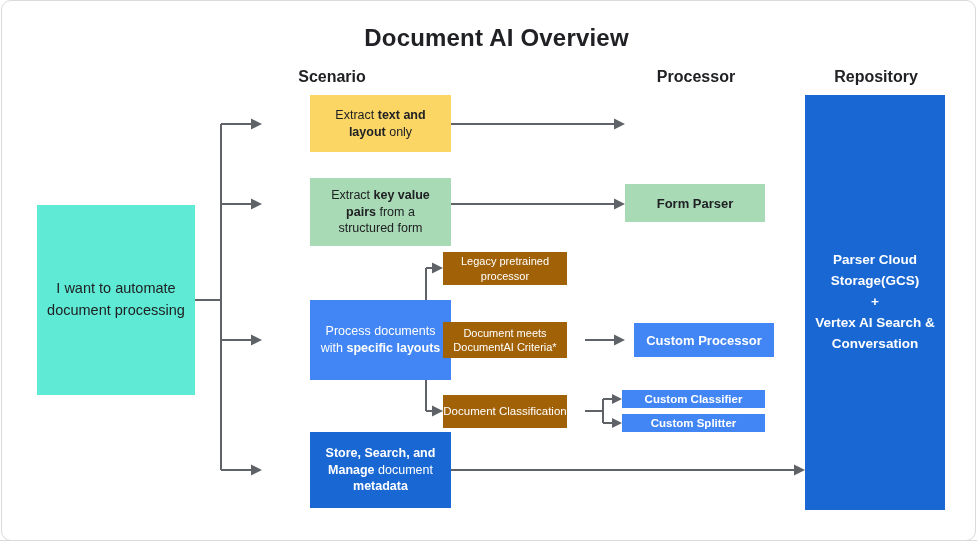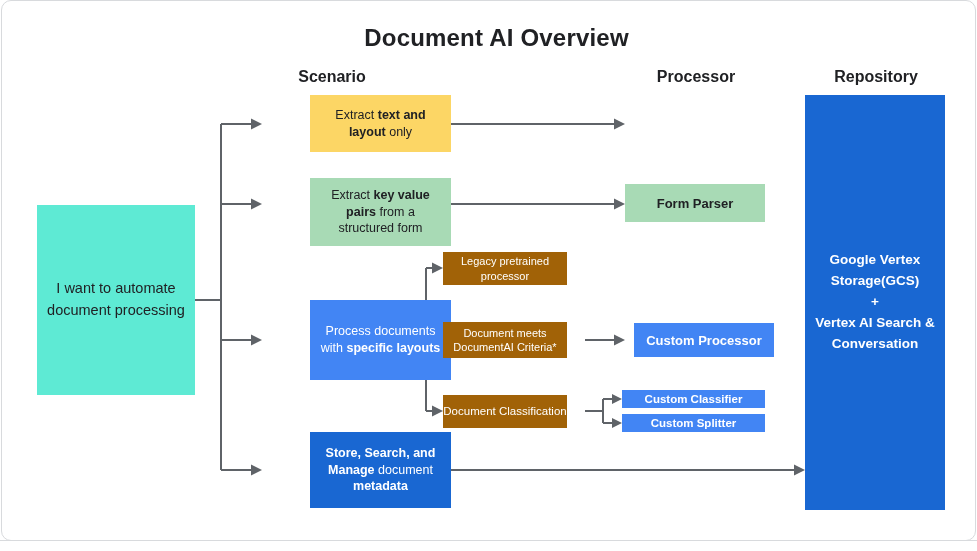--- a/index.html
+++ b/index.html
@@ -128,17 +128,17 @@
     <span>Custom Processor</span>
   </div>
   <div class="node mini mini-classifier">
     <span>Custom Classifier</span>
   </div>
   <div class="node mini mini-splitter">
     <span>Custom Splitter</span>
   </div>
 
   <div class="node repo">
-    <div>Google Vertex Storage(GCS)</div>
+    <div>Parser Cloud Storage(GCS)</div>
     <div>+</div>
     <div>Vertex AI Search &amp; Conversation</div>
   </div>
 </div>
 
 </body></html>

